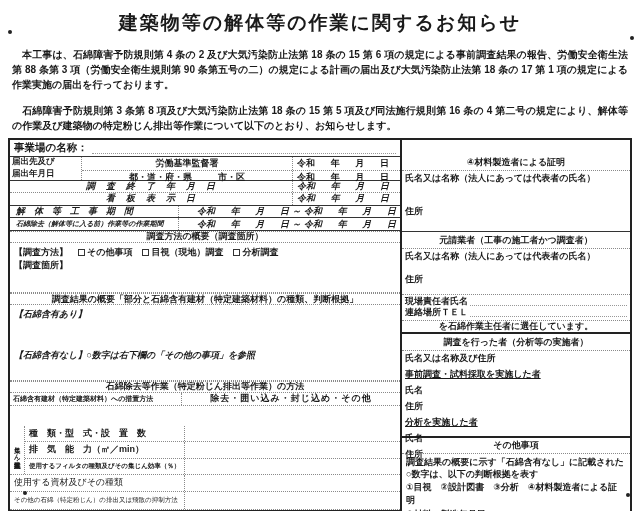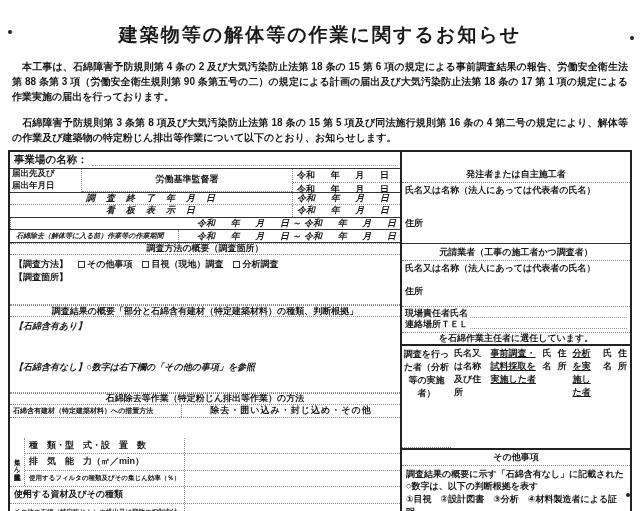--- a/index.html
+++ b/index.html
@@ -1,18 +1,18 @@
 <!DOCTYPE html>
 <html><head>
 <meta charset="utf-8">
 <style>
   * { margin:0; padding:0; box-sizing:border-box; }
   html,body { width:640px; height:511px; background:#fff; }
   body { font-family:"Liberation Sans","DejaVu Sans",sans-serif; color:#1a1a1a; position:relative; overflow:hidden; }
-  .sheet { position:absolute; inset:0; padding:16px 8px; }
+  .sheet { position:absolute; inset:0; padding:4px 8px; }
   .dot { position:absolute; width:4px; height:4px; border-radius:50%; background:#222; }
   .dot.tl { left:8px;  top:30px; }
   .dot.tr { left:630px; top:36px; }
   .dot.br { left:626px; top:493px; }
   .dot.bl { left:23px;  top:491px; }
 
   .title { text-align:center; font-size:19px; font-weight:bold; letter-spacing:2px; margin-top:6px; }
   .intro { font-size:10px; font-weight:bold; line-height:1.5; margin:11px 4px 0 4px; text-align:justify; }
 
   .form { border:2px solid #222; margin-top:5px; height:393px; display:flex; font-size:9px; }
@@ -65,38 +65,38 @@
   .vert-cell { width:15px; border-right:1px dotted #8a8a8a; display:flex; align-items:center; justify-content:center; }
   .vert-txt { writing-mode:vertical-rl; text-orientation:upright; font-size:6.5px; font-weight:bold; letter-spacing:0; line-height:1; }
   .equip-rows { flex:1; display:flex; flex-direction:column; }
   .equip-row { flex:1; display:flex; align-items:center; }
   .equip-row + .equip-row { border-top:1px dotted #8a8a8a; }
   .e-lbl { width:160px; padding-left:4px; font-weight:bold; white-space:nowrap; overflow:hidden; border-right:1px dotted #8a8a8a; align-self:stretch; display:flex; align-items:center; }
   .e-lbl.small { font-size:6.5px; line-height:1.2; display:flex; align-items:center; }
   .e-blank { flex:1; }
 
   .wide-row { height:17px; display:flex; border-bottom:1px dotted #8a8a8a; }
-  .w-lbl { width:175px; padding-left:4px; font-weight:bold; display:flex; align-items:center; border-right:1px dotted #8a8a8a; white-space:nowrap; }
+  .w-lbl { width:175px; padding-left:4px; font-weight:normal; display:flex; align-items:center; border-right:1px dotted #8a8a8a; white-space:nowrap; }
   .w-lbl.small { font-size:6.5px; line-height:1.2; white-space:normal; }
   .suppress { height:19px; }
   .remarks { flex:1; border-top:2px solid #222; padding:2px 4px; font-weight:bold; display:flex; align-items:flex-start; }
   .remarks .fill { flex:1; border-bottom:1px dotted #999; height:9px; margin-left:3px; }
 
   
   .r-gap { height:14px; }
   .r-head { text-align:center; font-weight:bold; border-bottom:1px dotted #8a8a8a; padding:2px 0 1px; }
   .r-line { padding:1px 3px; font-weight:bold; }
   .r-u { text-decoration:underline; }
   .orderer { height:78px; border-bottom:1px solid #333; }
   .contractor { height:62px; }
   .manager { height:26px; border-top:1px dotted #8a8a8a; padding:1px 3px; font-weight:bold; }
   .manager .m-row { display:flex; align-items:center; height:11px; }
   .manager .fill { flex:1; border-bottom:1px dotted #999; height:9px; margin-left:2px; }
   .chief { height:14px; border-top:1px dotted #8a8a8a; border-bottom:2px solid #222; display:flex; align-items:center; justify-content:center; font-weight:bold; }
-  .surveyor { height:104px; border-bottom:2px solid #222; display:flex; flex-direction:row; }
+  .surveyor { height:104px; border-bottom:2px solid #222; display:flex; flex-direction:column; }
   .surveyor .r-line { padding:1px 3px 2px; }
   .other { flex:1; padding:0; }
   .other .r-head { padding-top:1px; }
   .other-note { padding:2px 4px 0; font-weight:bold; line-height:1.35; }
   .other-items { padding:1px 4px 0; font-weight:bold; }
 </style>
 </head>
 <body>
 
 <div class="sheet">
@@ -118,20 +118,24 @@
         <span class="fill"></span>
       </div>
 
       <div class="submit">
         <div class="lbl">
           <span>届出先及び</span>
           <span>届出年月日</span>
         </div>
         <div class="mid">
           <div>労働基準監督署</div>
+          <div>
+            <span>都・道・府・県</span>
+            <span class="city">市・区</span>
+          </div>
         </div>
         <div class="dts">
           <div>
               <span class="date">
                 <span>令和</span>
                 <span>年</span>
                 <span>月</span>
                 <span>日</span>
               </span>
             </div>
@@ -164,20 +168,21 @@
             <span class="date">
               <span>令和</span>
               <span>年</span>
               <span>月</span>
               <span>日</span>
             </span>
           </span>
       </div>
 
       <div class="row h13 bb-solid">
+        <span class="period-lbl">解　体　等　工　事　期　間</span>
         <span class="period-dates">
           <span class="date date-sm">
               <span>令和</span>
               <span>年</span>
               <span>月</span>
               <span>日</span>
             </span>
           <span class="tilde">～</span>
           <span class="date date-sm">
               <span>令和</span>
@@ -266,21 +271,21 @@
       <div class="remarks">
         <span>備考：その他の事項等の掲示年月日</span>
         <span class="fill"></span>
       </div>
     </div>
 
     <div class="right">
       <div class="r-gap"></div>
 
       <div class="orderer">
-        <div class="r-head">発注者または自主施工者</div>
+        <div class="r-head">④材料製造者による証明</div>
         <div class="r-line">氏名又は名称（法人にあっては代表者の氏名）</div>
         <div style="height:18px"></div>
         <div class="r-line">住所</div>
       </div>
 
       <div class="contractor">
         <div class="r-head">元請業者（工事の施工者かつ調査者）</div>
         <div class="r-line">氏名又は名称（法人にあっては代表者の氏名）</div>
         <div style="height:8px"></div>
         <div class="r-line">住所</div>

